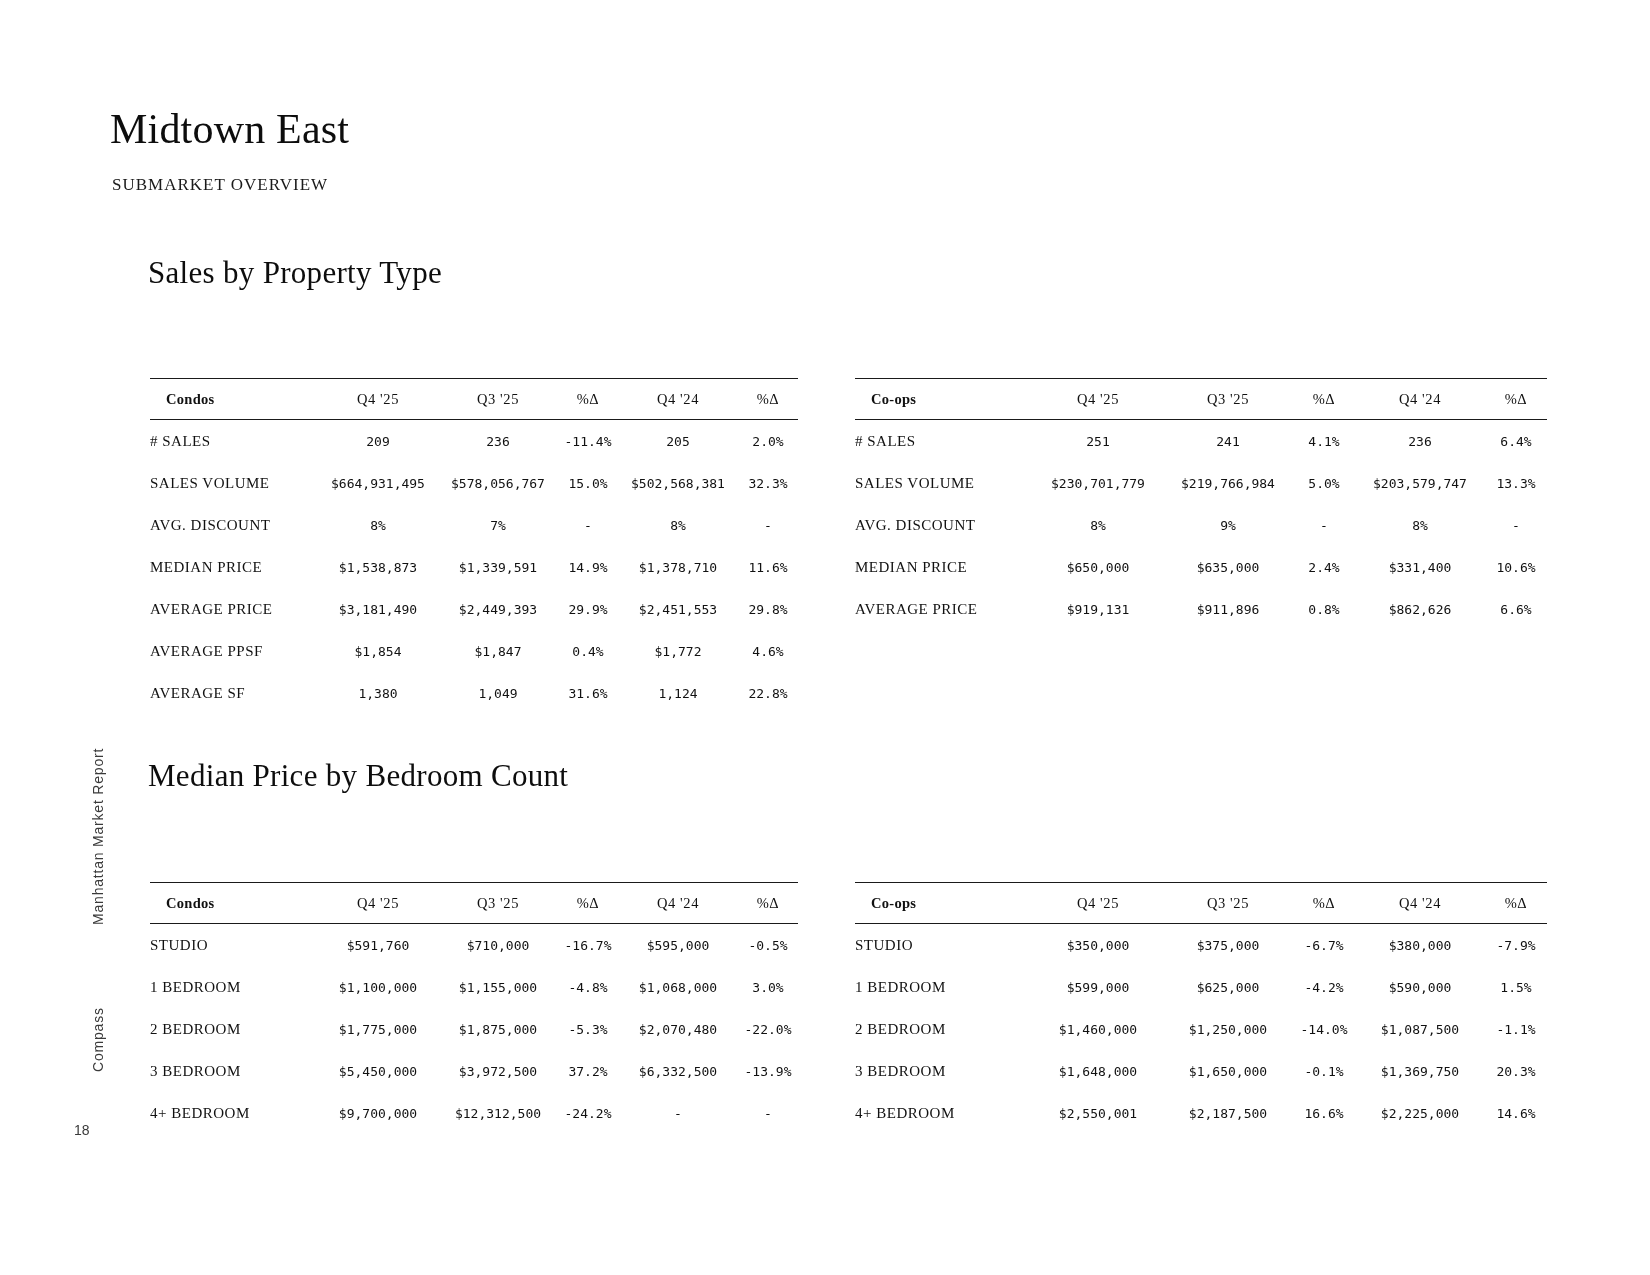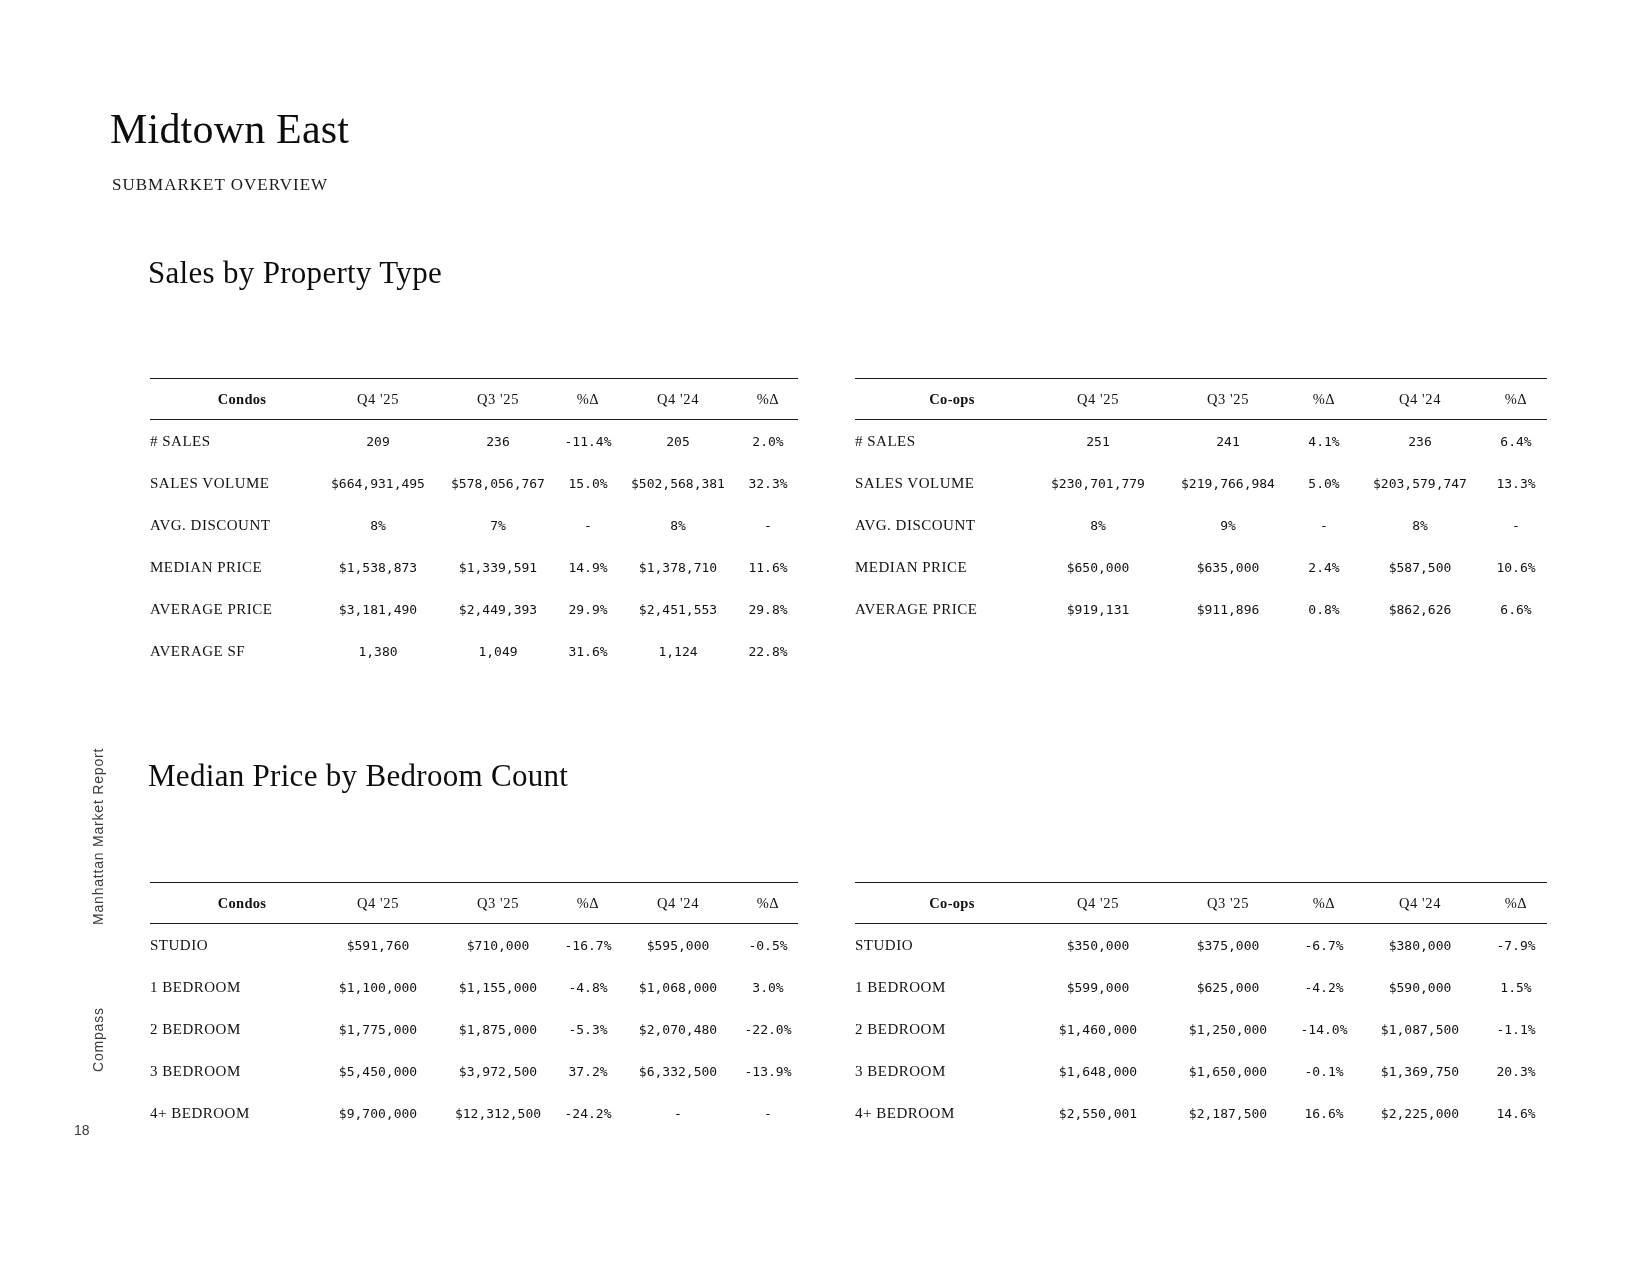--- a/index.html
+++ b/index.html
@@ -63,21 +63,21 @@
     border-top: 1.2px solid #1a1a1a;
     border-bottom: 1.2px solid #1a1a1a;
     height: 40px;
     font-weight: normal;
     font-size: 14.5px;
     font-family: "Liberation Serif", serif;
     letter-spacing: 0.6px;
     color: #111;
   }
   .hdr-row th.lbl {
-    text-align: center;
+    text-align: left;
     padding-left: 16px;
     font-weight: bold;
     font-size: 14.5px;
     letter-spacing: 0.3px;
   }
   .hdr-row th.num { text-align: center; }
 
   tbody tr td {
     height: 42px;
     font-size: 14.5px;
@@ -203,20 +203,28 @@
         </tr>
       <tr>
           <td class="lbl">AVERAGE PRICE</td>
           <td class="num">$3,181,490</td>
           <td class="num">$2,449,393</td>
           <td class="num">29.9%</td>
           <td class="num">$2,451,553</td>
           <td class="num">29.8%</td>
         </tr>
       <tr>
+          <td class="lbl">AVERAGE PPSF</td>
+          <td class="num">$1,854</td>
+          <td class="num">$1,847</td>
+          <td class="num">0.4%</td>
+          <td class="num">$1,772</td>
+          <td class="num">4.6%</td>
+        </tr>
+      <tr>
           <td class="lbl">AVERAGE SF</td>
           <td class="num">1,380</td>
           <td class="num">1,049</td>
           <td class="num">31.6%</td>
           <td class="num">1,124</td>
           <td class="num">22.8%</td>
         </tr>
     </tbody>
   </table>
 </div>
@@ -264,21 +272,21 @@
           <td class="num">9%</td>
           <td class="num">-</td>
           <td class="num">8%</td>
           <td class="num">-</td>
         </tr>
       <tr>
           <td class="lbl">MEDIAN PRICE</td>
           <td class="num">$650,000</td>
           <td class="num">$635,000</td>
           <td class="num">2.4%</td>
-          <td class="num">$587,500</td>
+          <td class="num">$331,400</td>
           <td class="num">10.6%</td>
         </tr>
       <tr>
           <td class="lbl">AVERAGE PRICE</td>
           <td class="num">$919,131</td>
           <td class="num">$911,896</td>
           <td class="num">0.8%</td>
           <td class="num">$862,626</td>
           <td class="num">6.6%</td>
         </tr>

